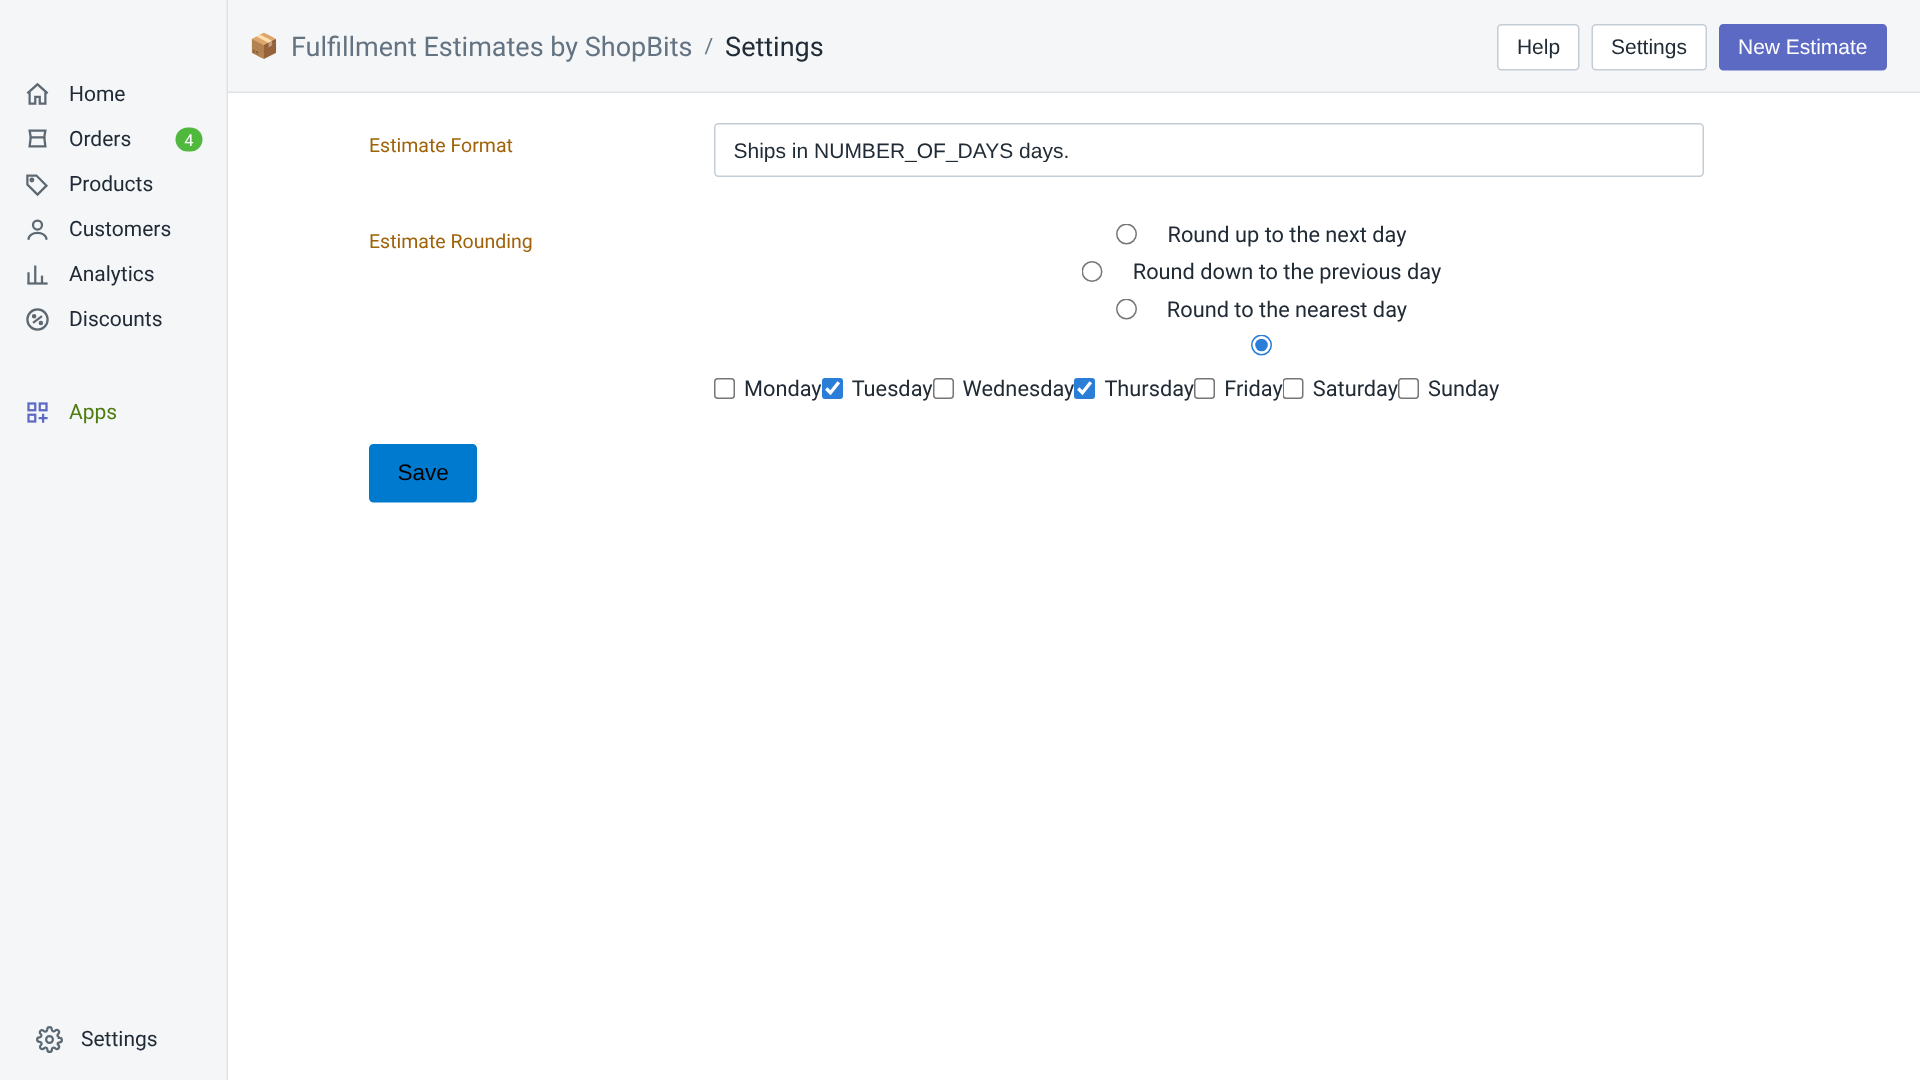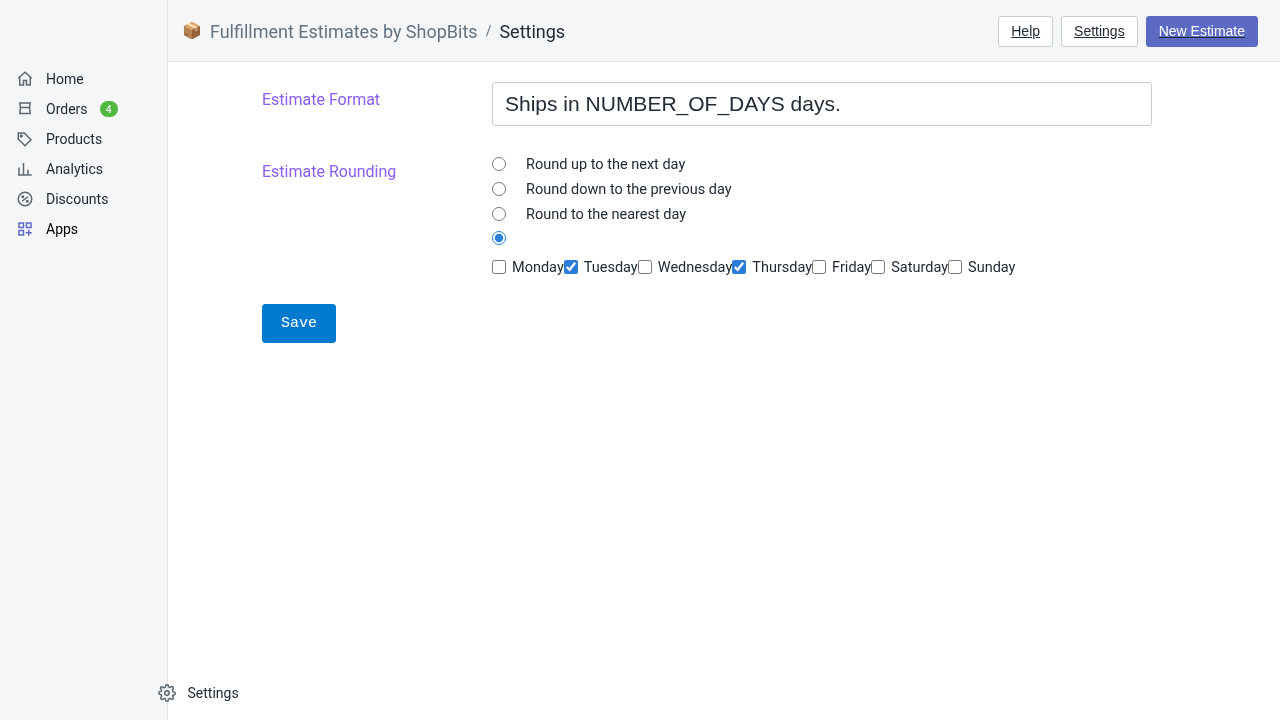--- a/index.html
+++ b/index.html
@@ -8,41 +8,41 @@
     font-size: 14px;
     color: #212b36;
     background: #f4f6f8;
     width: 1280px;
     height: 720px;
     overflow: hidden;
     display: flex;
   }
   
   .sidebar {
-    width: 168px;
+    width: 152px;
     background: #f4f6f8;
     border-right: 1px solid #dfe3e8;
     display: flex;
-    flex-direction: row;
-    padding-top: 64px;
+    flex-direction: column;
+    padding-top: 48px;
   }
   .nav-list { list-style: none; padding: 0 8px; }
   .nav-item {
     display: flex;
     align-items: center;
     gap: 12px;
     padding: 6px 8px;
     border-radius: 3px;
     cursor: pointer;
     color: #212b36;
     font-size: 14px;
     position: relative;
   }
   .nav-item .icon { width: 18px; height: 18px; display:flex; align-items:center; justify-content:center; color:#5c6872;}
-  .nav-item.active { color: #000000; }
+  .nav-item.active { color: #4d7c0f; margin-top: 32px; }
   .nav-item.active .icon { color:#5c6ac4; }
   .nav-item .badge {
     margin-left: auto;
     background: #50b83c;
     color: #fff;
     border-radius: 10px;
     font-size: 11px;
     min-width: 18px;
     height: 16px;
     display: inline-flex;
@@ -91,21 +91,21 @@
   .crumb {
     display:flex;
     align-items:center;
     gap:8px;
     font-size: 18px;
     color:#637381;
   }
   .crumb .box-icon { font-size:16px; line-height:1; }
   .crumb-sep { color:#637381; }
   .crumb-current { font-size:18px; color:#212b36; }
-  .topbar-actions { margin-left:auto; display:flex; gap:8px;text-decoration:underline; }
+  .topbar-actions { margin-left:auto; display:flex; gap:8px; }
   .btn {
     border: 1px solid #c4cdd5;
     background: #fff;
     color:#212b36;
     border-radius: 3px;
     padding: 6px 12px;
     font-size: 14px;
     cursor:pointer;
     line-height: 1.2;
   }
@@ -123,51 +123,50 @@
   }
   .settings-grid {
     display:grid;
     grid-template-columns: 230px 1fr;
     column-gap: 0px;
     row-gap: 28px;
     max-width: 960px;
     margin: 0 0 0 66px;
   }
   .field-label {
-    font-size: 16px;
-    color:#8b5cf6;
+    font-size: 13px;
+    color:#a16207;
     padding-top: 8px;
   }
   .text-input {
     width: 100%;
     max-width: 660px;
     border:1px solid #c4cdd5;
     border-radius:3px;
     padding: 9px 12px;
-    font-size: 21px;
+    font-size: 14px;
     color:#212b36;
   }
   .radio-group { display:flex; flex-direction:column; gap:8px; font-size:14.5px; color:#212b36; padding-top:2px;}
-  .radio-row { display:flex; align-items:center; gap:20px; }
+  .radio-row { display:flex; align-items:center; gap:20px;justify-content:center; }
   .radio-row input[type=radio] { accent-color:#2b7ed8; width:14px; height:14px; }
   .hint { font-size:12.5px; color:#637381; }
   .days-row { display:flex; flex-wrap:wrap; padding-top:6px; font-size:14.5px; }
   .day { display:flex; align-items:center; gap:6px; }
   .day input[type=checkbox]{ accent-color:#2b7ed8; width:14px; height:14px; }
 
   .save-row { grid-column: 1 / span 2; }
   .btn-save {
     background:#007ace;
     border:1px solid #007ace;
-    color:#ffffff;
+    color:#000000;
     border-radius:3px;
     padding:10px 18px;
     font-size:15px;
     cursor:pointer;
-    font-family:Liberation Mono, monospace;
   }
   svg { display:block; }
 </style>
 </head>
 <body>
 
 <nav class="sidebar">
   <ul class="nav-list">
     <li class="nav-item">
       <span class="icon">
@@ -189,20 +188,29 @@
       <span class="badge">4</span>
     </li>
     <li class="nav-item">
       <span class="icon">
         <svg width="18" height="18" viewBox="0 0 24 24" fill="none" stroke="currentColor" stroke-width="2">
             <path d="M20 13l-8 8-9-9V4h8z"></path>
             <circle cx="7" cy="8" r="1.2"></circle>
           </svg>
       </span>
       <span>Products</span>
+    </li>
+    <li class="nav-item">
+      <span class="icon">
+        <svg width="18" height="18" viewBox="0 0 24 24" fill="none" stroke="currentColor" stroke-width="2">
+            <circle cx="12" cy="8" r="4"></circle>
+            <path d="M4 21c0-4 4-6 8-6s8 2 8 6"></path>
+          </svg>
+      </span>
+      <span>Customers</span>
     </li>
     <li class="nav-item">
       <span class="icon">
         <svg width="18" height="18" viewBox="0 0 24 24" fill="none" stroke="currentColor" stroke-width="2">
             <path d="M4 20V10"></path>
             <path d="M10 20V4"></path>
             <path d="M16 20v-7"></path>
             <path d="M3 20h18"></path>
           </svg>
       </span>

